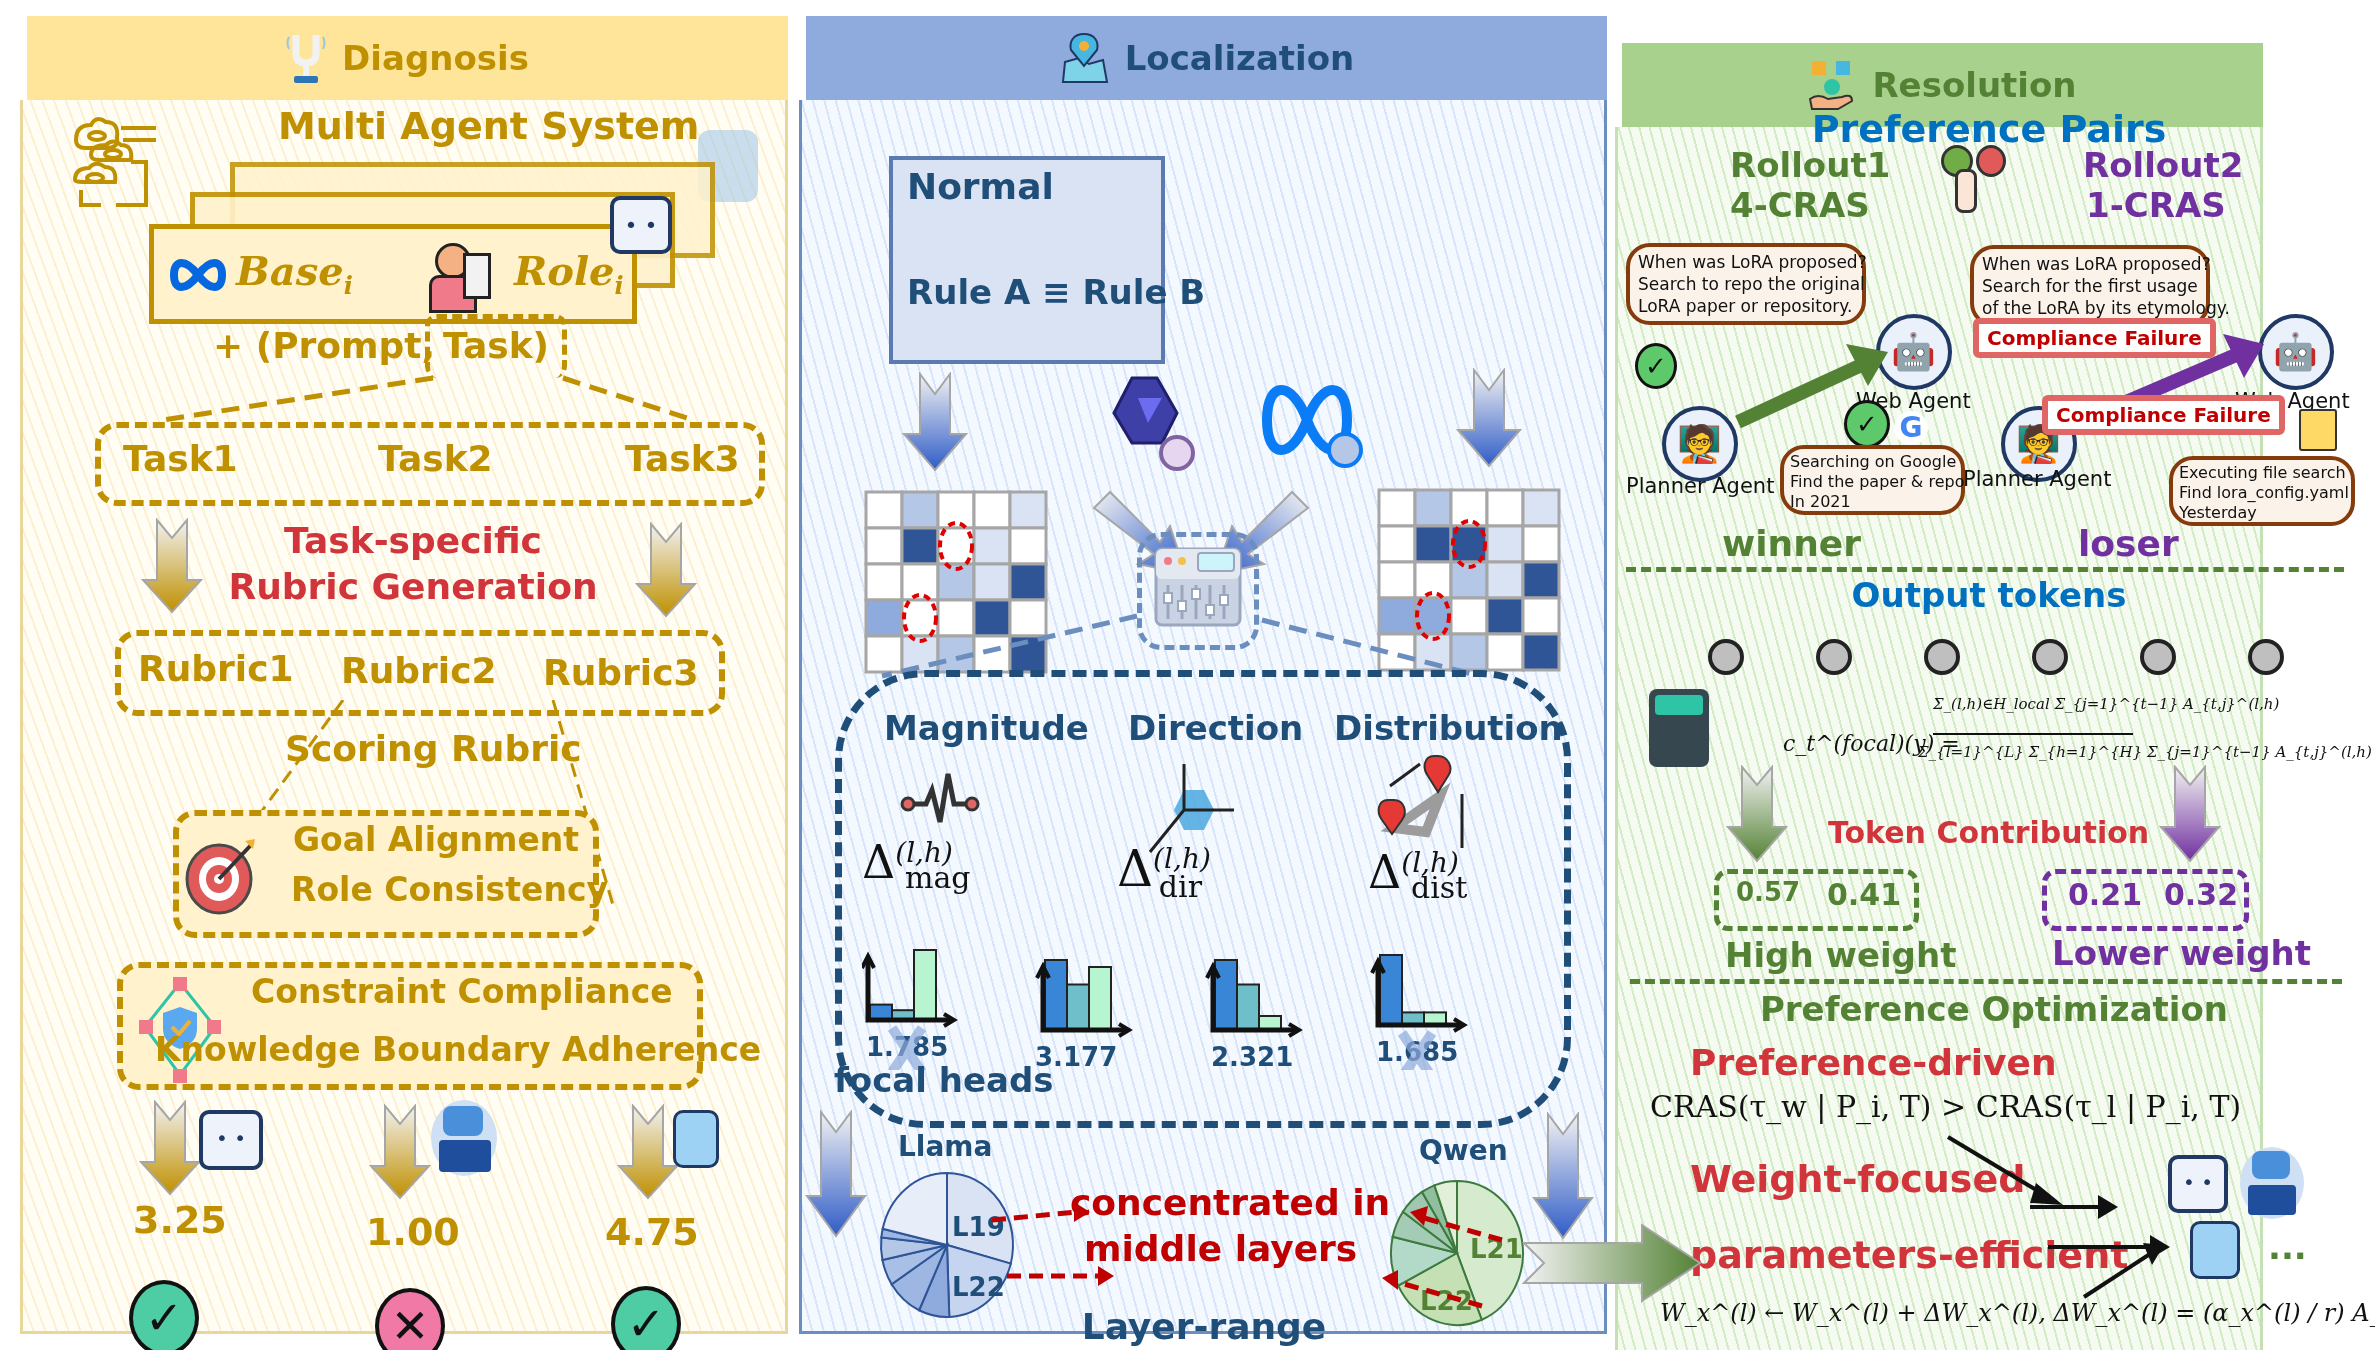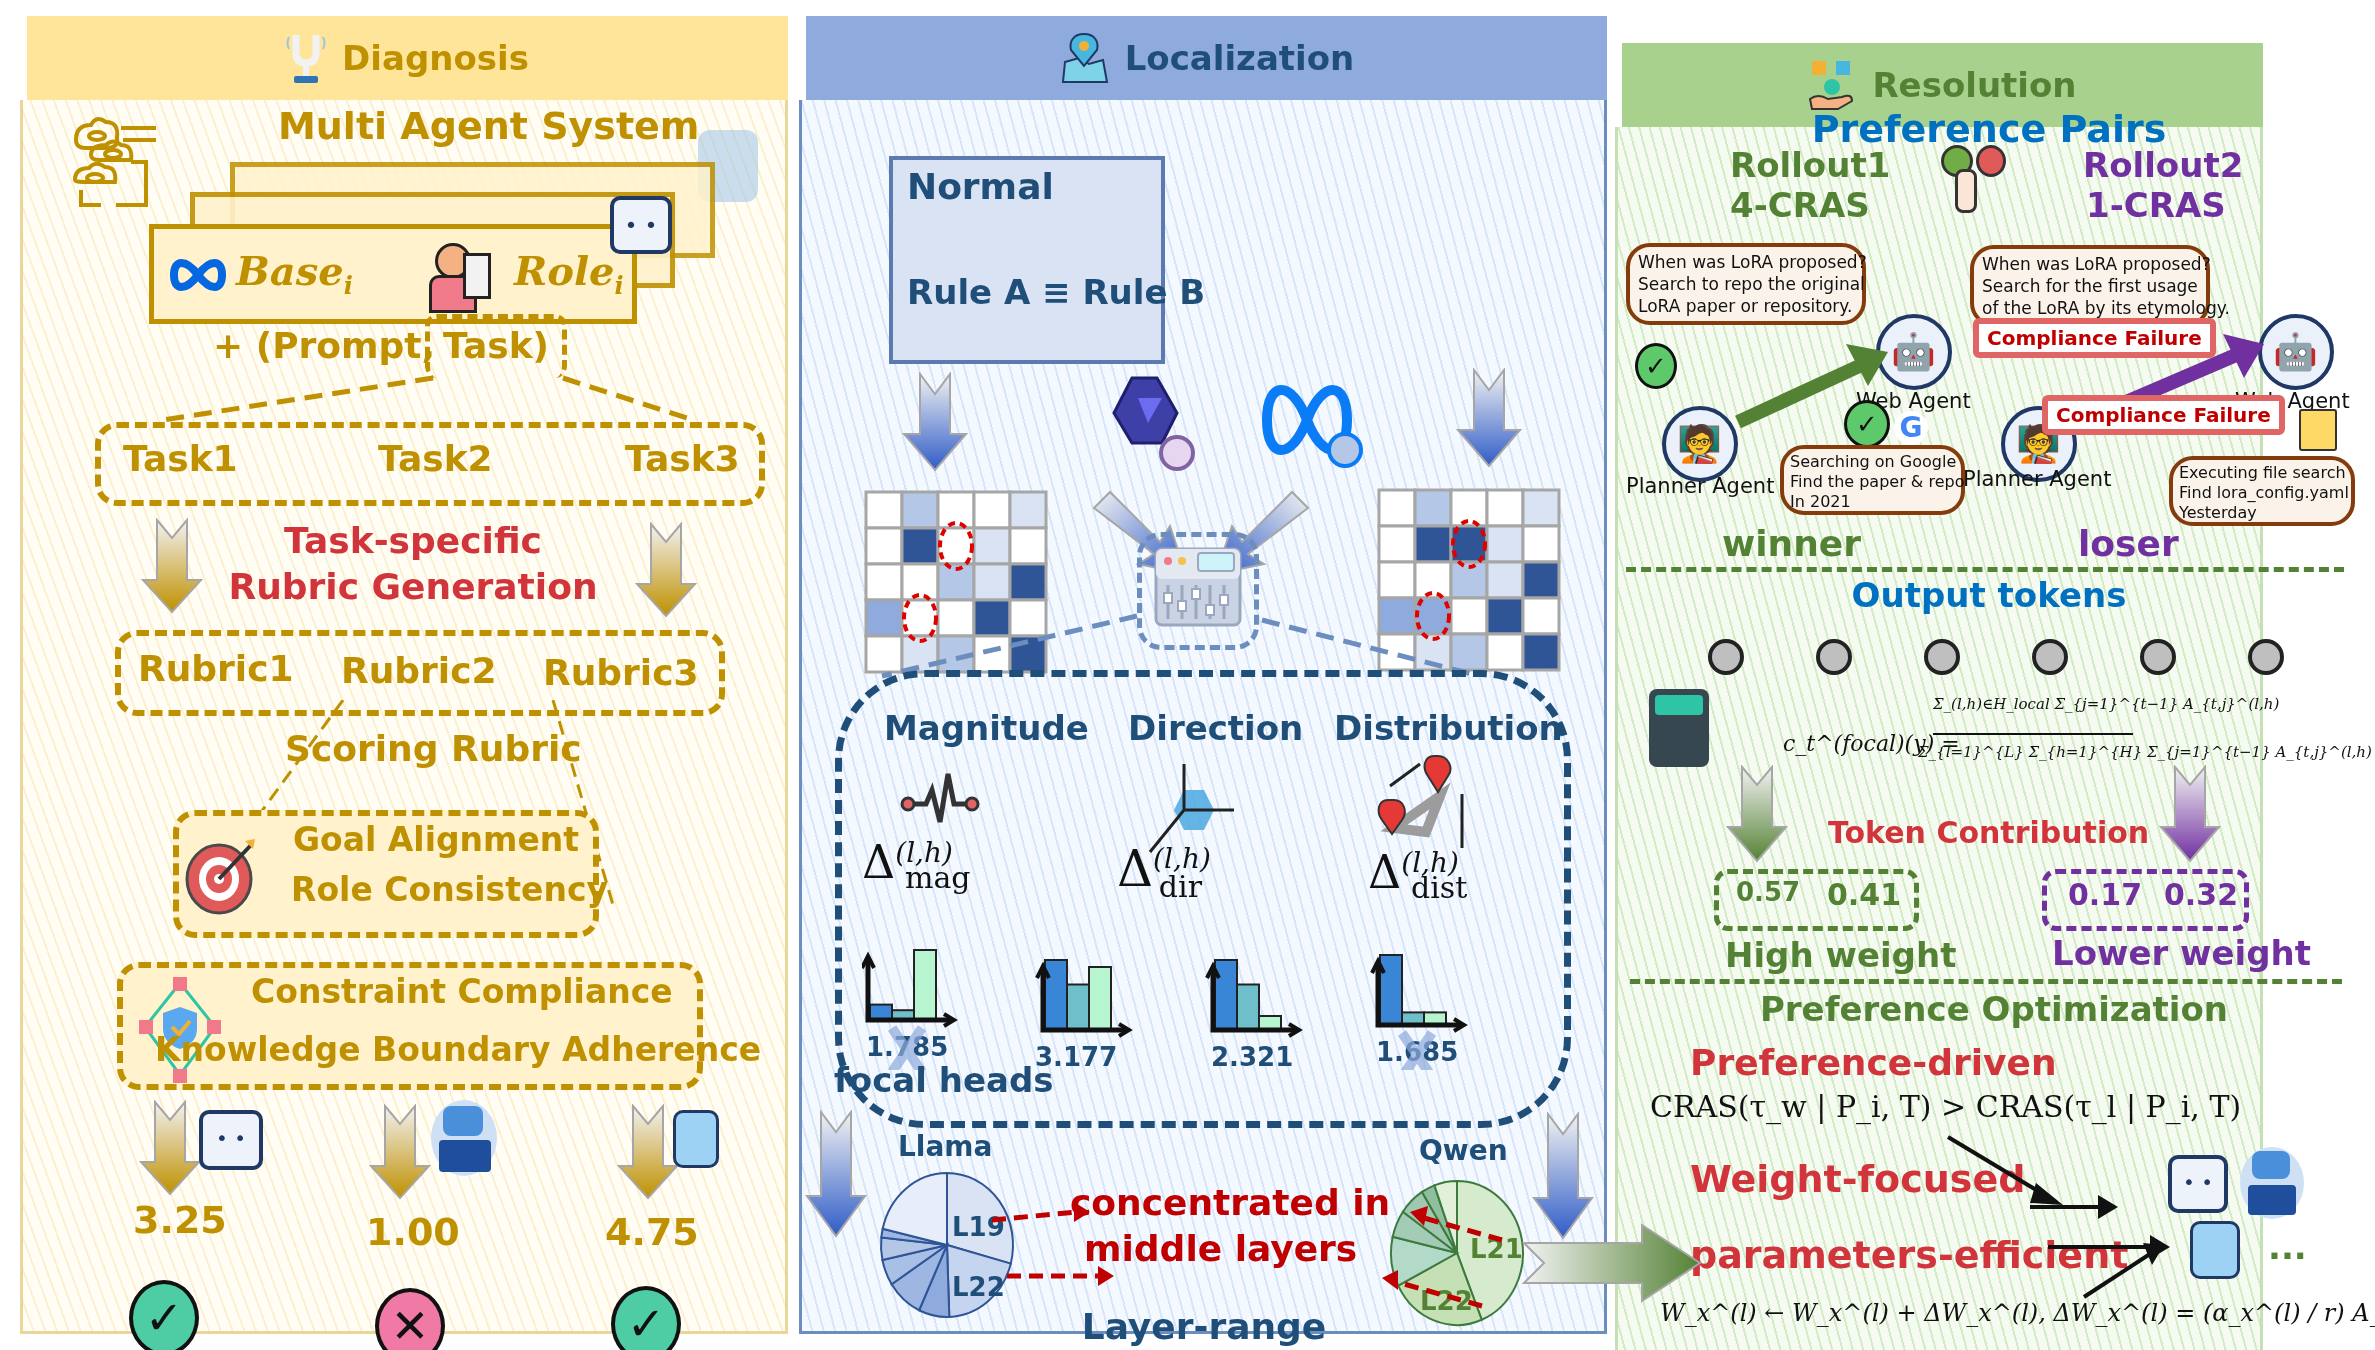--- a/index.html
+++ b/index.html
@@ -506,21 +506,21 @@
         <path d="M16 2 L31 20 L46 2 V62 H60 L31 96 L2 62 H16Z" fill="url(#gr1)" stroke="#a6a6a6" stroke-width="2"></path>
       </svg>
     <svg class="abs" style="left:541px;top:638px" width="62" height="100">
         <path d="M16 2 L31 20 L46 2 V62 H60 L31 96 L2 62 H16Z" fill="url(#pu1)" stroke="#a6a6a6" stroke-width="2"></path>
       </svg>
     <div class="txt" style="left:210px;top:688px;font-size:30px;color:#d1343a">Token Contribution</div>
     <div class="abs" style="left:96px;top:742px;width:205px;height:62px;border:5px dashed #548235;border-radius:14px;box-sizing:border-box"></div>
     <div class="txt" style="left:118px;top:750px;font-size:26px;color:#548235">0.57</div>
     <div class="txt" style="left:209px;top:750px;font-size:30px;color:#548235">0.41</div>
     <div class="abs" style="left:424px;top:742px;width:207px;height:62px;border:5px dashed #7030a0;border-radius:14px;box-sizing:border-box"></div>
-    <div class="txt" style="left:450px;top:750px;font-size:30px;color:#7030a0">0.17</div>
+    <div class="txt" style="left:450px;top:750px;font-size:30px;color:#7030a0">0.21</div>
     <div class="txt" style="left:546px;top:750px;font-size:30px;color:#7030a0">0.32</div>
     <div class="txt" style="left:107px;top:808px;font-size:34px;color:#548235">High weight</div>
     <div class="txt" style="left:434px;top:806px;font-size:34px;color:#7030a0">Lower weight</div>
     <div class="abs" style="left:12px;top:852px;width:712px;border-top:5px dashed #548235"></div>
 
     <div class="txt" style="left:5px;top:862px;width:742px;text-align:center;font-size:34px;color:#548235">Preference Optimization</div>
     <div class="txt" style="left:72px;top:915px;font-size:36px;color:#d1343a">Preference-driven</div>
     <div class="abs" style="left:32px;top:962px;font-size:30px;font-family:'DejaVu Serif',serif;color:#111;white-space:nowrap">CRAS(τ_w | P_i, T) &gt; CRAS(τ_l | P_i, T)</div>
     <div class="txt" style="left:72px;top:1030px;font-size:38px;color:#d1343a">Weight-focused</div>
     <div class="txt" style="left:72px;top:1106px;font-size:38px;color:#d1343a">parameters-efficient</div>

